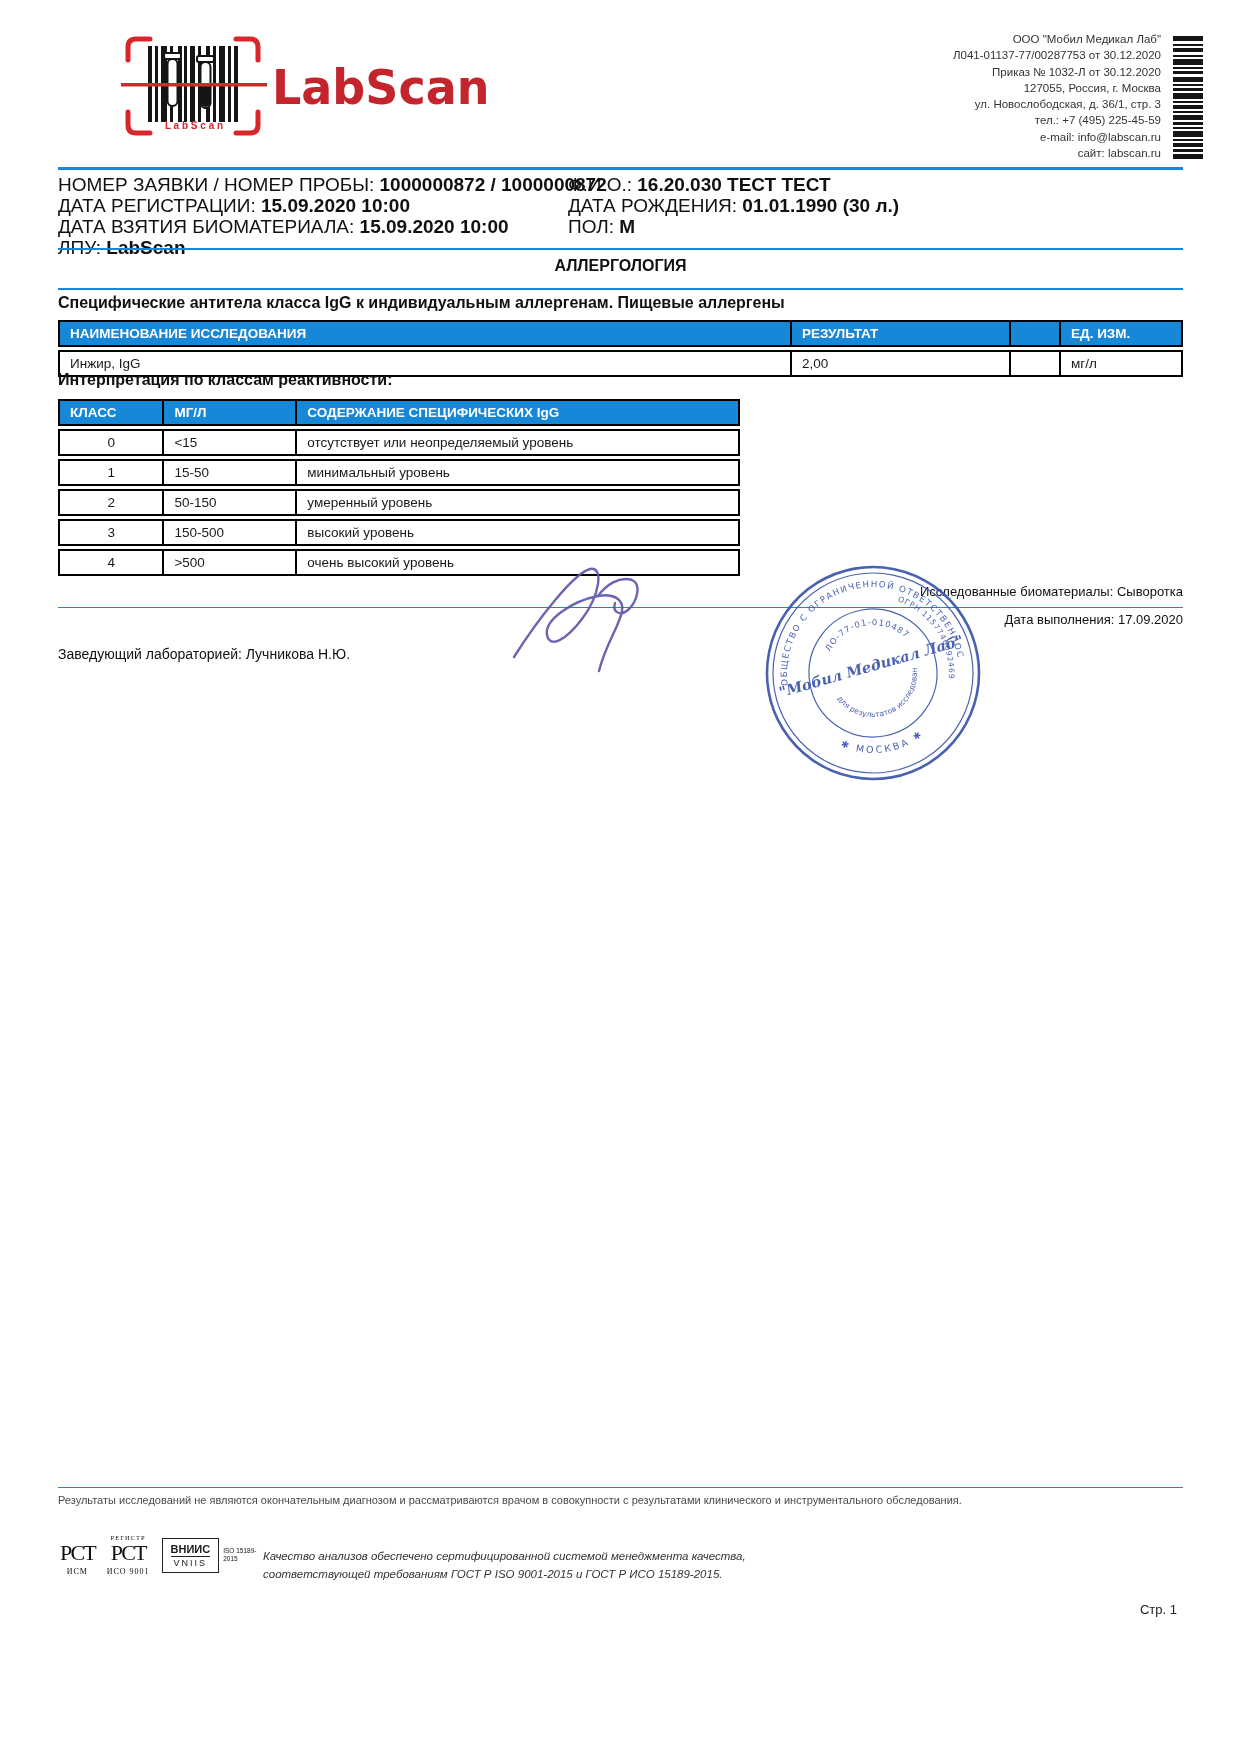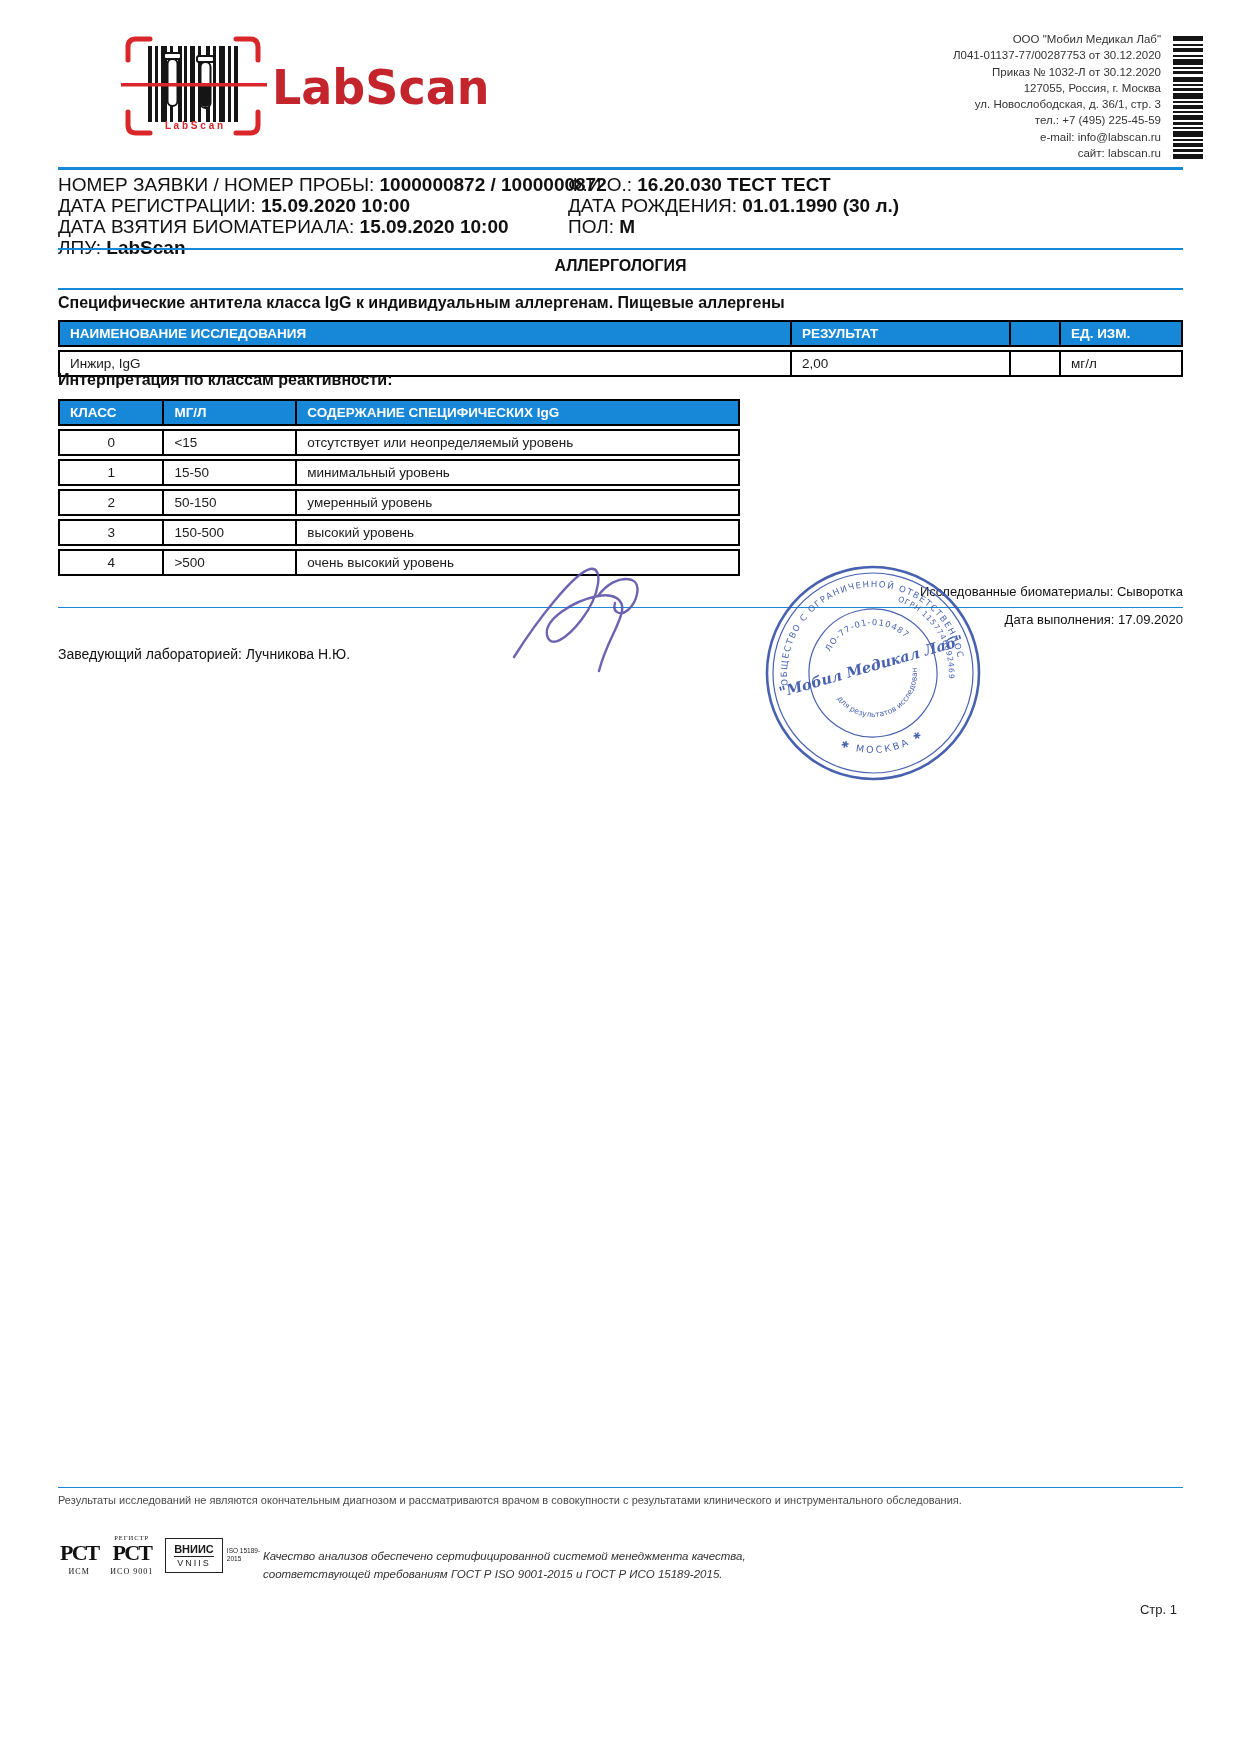--- a/index.html
+++ b/index.html
@@ -52,21 +52,21 @@
   .signature{position:absolute;left:500px;top:555px;width:210px;height:130px;}
   .stamp{position:absolute;left:762px;top:562px;width:222px;height:222px;transform:rotate(-10deg);opacity:.92;}
 
   
   .disclaimer{position:absolute;left:58px;right:58px;top:1494px;
               font-size:11px;color:#4a4a4a;}
   .certs{position:absolute;left:60px;top:1534px;display:flex;align-items:center;gap:12px;}
   .cert{display:flex;flex-direction:column;align-items:center;color:#111;
         font-family:"Liberation Serif", serif;}
   .cert .arc{font-size:6.5px;letter-spacing:1px;}
-  .cert .mark{font-weight:bold;font-size:22px;letter-spacing:-2px;line-height:24px;}
+  .cert .mark{font-weight:normal;font-size:22px;letter-spacing:-2px;line-height:24px;}
   .cert .cap{font-size:8px;letter-spacing:1px;margin-top:2px;}
   .cert-box{display:flex;align-items:center;gap:4px;}
   .cert-box .box{border:1.5px solid #222;padding:4px 8px;text-align:center;}
   .cert-box .box .l1{font-weight:bold;font-size:11px;border-bottom:1px solid #222;padding-bottom:1px;}
   .cert-box .box .l2{font-size:9px;letter-spacing:2px;padding-top:1px;}
   .cert-box .side{font-size:6.5px;max-width:42px;line-height:8px;}
   .quality{position:absolute;left:263px;top:1547px;font-size:11.5px;line-height:18px;color:#333;font-style:italic;}
   .pageno{position:absolute;right:64px;top:1602px;font-size:13px;color:#222;}
 </style>
 </head>

